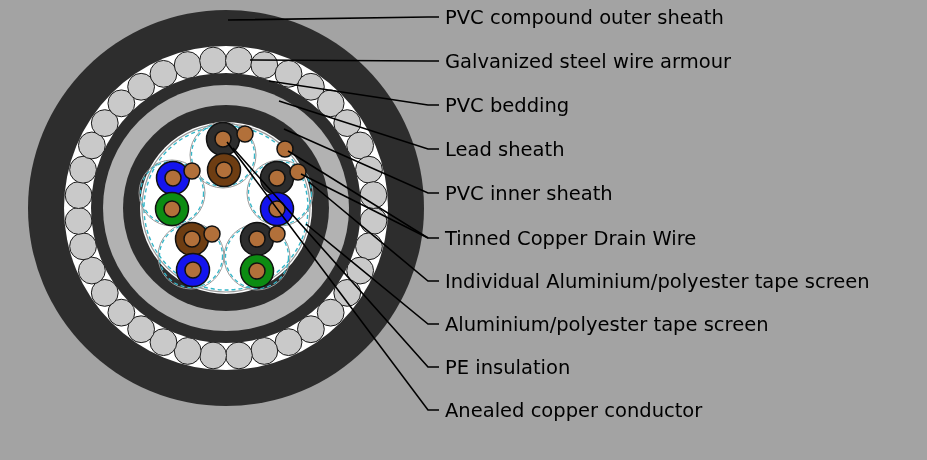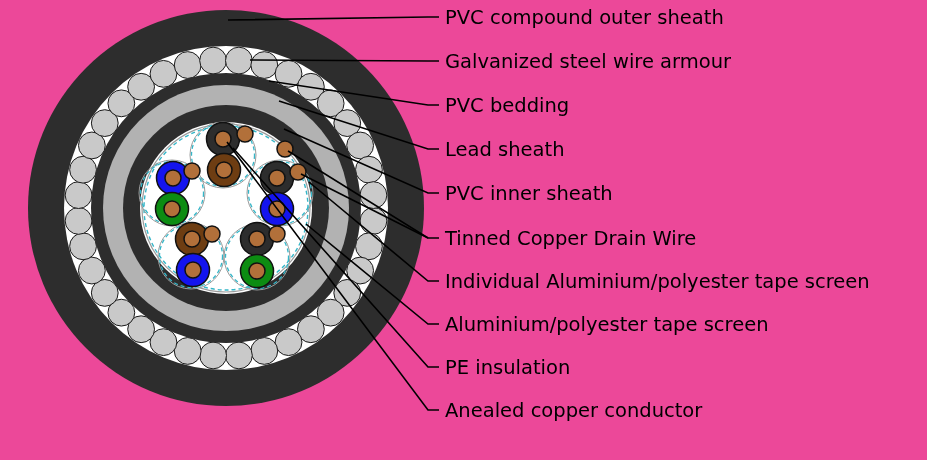--- a/index.html
+++ b/index.html
@@ -1,20 +1,20 @@
 <!DOCTYPE html>
 <html><head>
 <meta charset="utf-8">
 <style>
   html, body { margin: 0; padding: 0; background: #ffffff; }
   .stage {
     position: relative;
     width: 927px;
     height: 460px;
-    background: #ec4899;
+    background: #a3a3a3;
     overflow: hidden;
     font-family: "DejaVu Sans", sans-serif;
   }
   svg text {
     font-family: "DejaVu Sans", "Liberation Sans", sans-serif;
     font-size: 19.5px;
     fill: #000000;
   }
 </style>
 </head>

